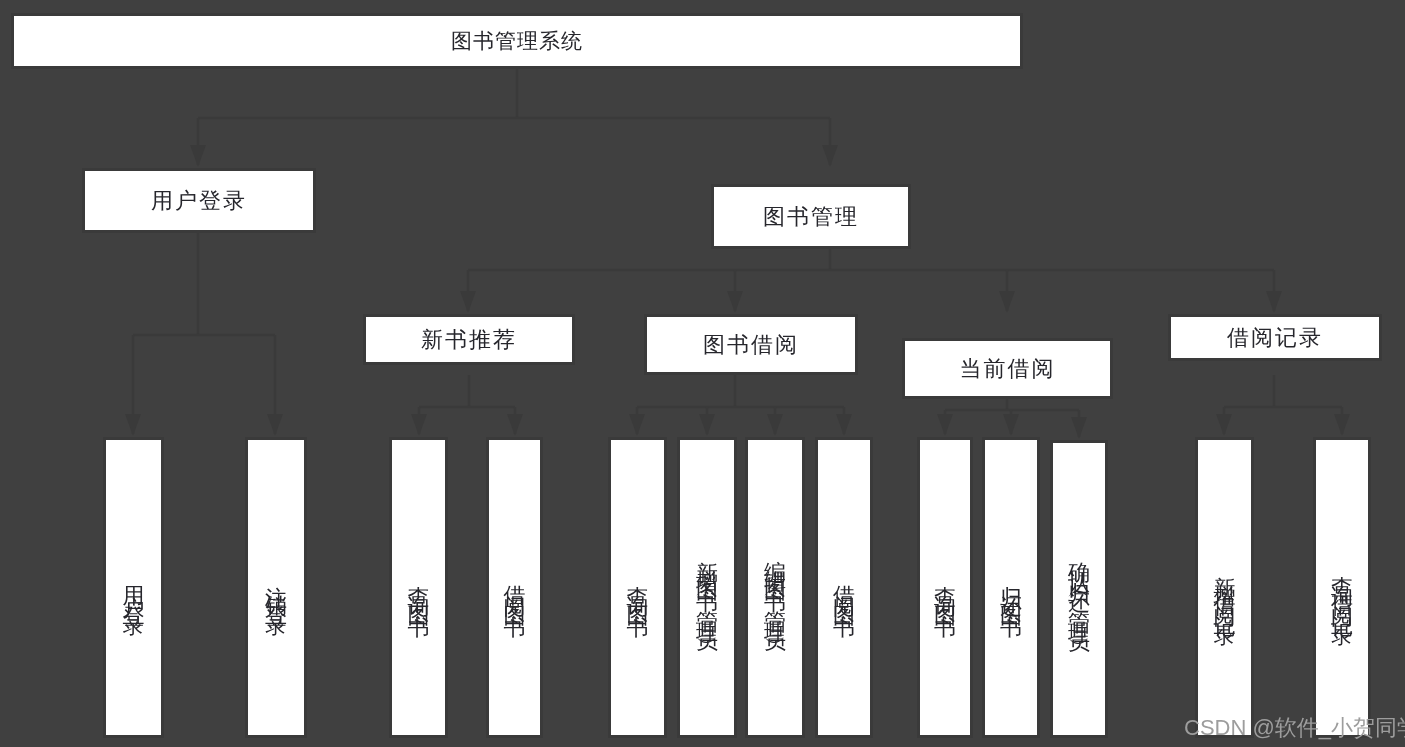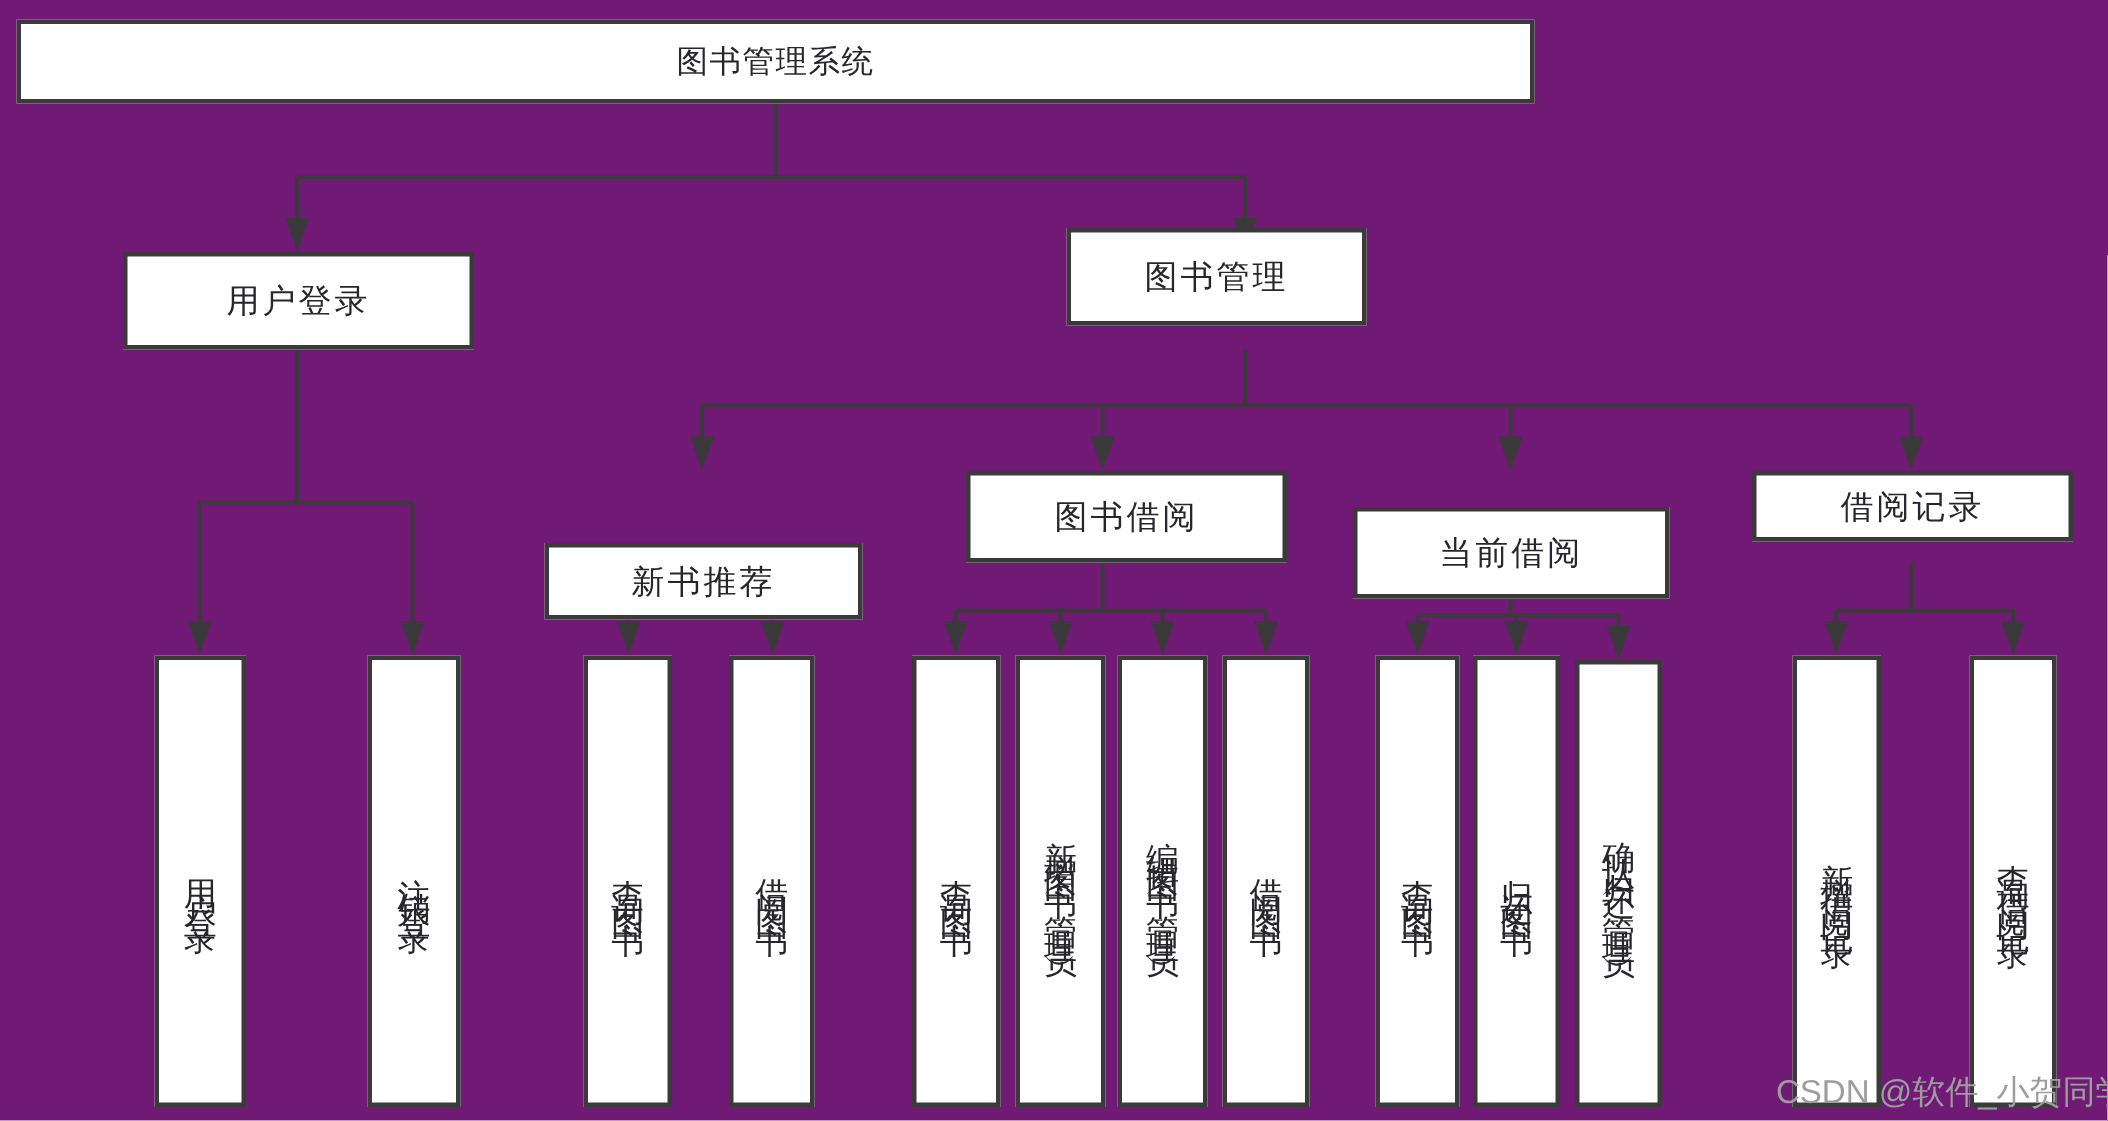--- a/index.html
+++ b/index.html
@@ -1,20 +1,20 @@
 <!DOCTYPE html>
 <html><head>
 <meta charset="utf-8">
 <style>
   html, body { margin: 0; padding: 0; background: #ffffff; }
   .canvas {
     position: relative;
     width: 1405px;
     height: 747px;
-    background: #701a75;
+    background: #404040;
     font-family: "Liberation Sans", "DejaVu Sans", sans-serif;
     overflow: hidden;
   }
   svg.connectors {
     position: absolute;
     left: 0; top: 0;
     width: 1405px; height: 747px;
     z-index: 1;
   }
   .box {
@@ -116,23 +116,23 @@
       <path d="M1011,436 l-8,-22 h16 z"></path>
       <path d="M1079,439 l-8,-22 h16 z"></path>
       <path d="M1224,436 l-8,-22 h16 z"></path>
       <path d="M1342,436 l-8,-22 h16 z"></path>
     </g>
   </svg>
 
   <div class="box h-box root-box" style="left:11px; top:13px; width:1012px; height:56px;">图书管理系统</div>
 
   <div class="box h-box" style="left:82px; top:168px; width:234px; height:65px;">用户登录</div>
-  <div class="box h-box" style="left:711px; top:152px; width:200px; height:65px;">图书管理</div>
+  <div class="box h-box" style="left:711px; top:184px; width:200px; height:65px;">图书管理</div>
 
-  <div class="box h-box" style="left:363px; top:314px; width:212px; height:51px;margin-top:48px;">新书推荐</div>
+  <div class="box h-box" style="left:363px; top:314px; width:212px; height:51px;">新书推荐</div>
   <div class="box h-box" style="left:628px; top:314px; width:214px; height:61px;margin-left:16px;">图书借阅</div>
   <div class="box h-box" style="left:902px; top:314px; width:211px; height:61px;margin-top:24px;">当前借阅</div>
   <div class="box h-box" style="left:1168px; top:314px; width:214px; height:47px;">借阅记录</div>
 
   <div class="box v-box" style="left:103px; top:437px; width:61px; height:301px;">用户登录</div>
   <div class="box v-box" style="left:245px; top:437px; width:62px; height:301px;">注销登录</div>
 
   <div class="box v-box" style="left:389px; top:437px; width:59px; height:301px;">查询图书</div>
   <div class="box v-box" style="left:486px; top:437px; width:57px; height:301px;">借阅图书</div>
 

